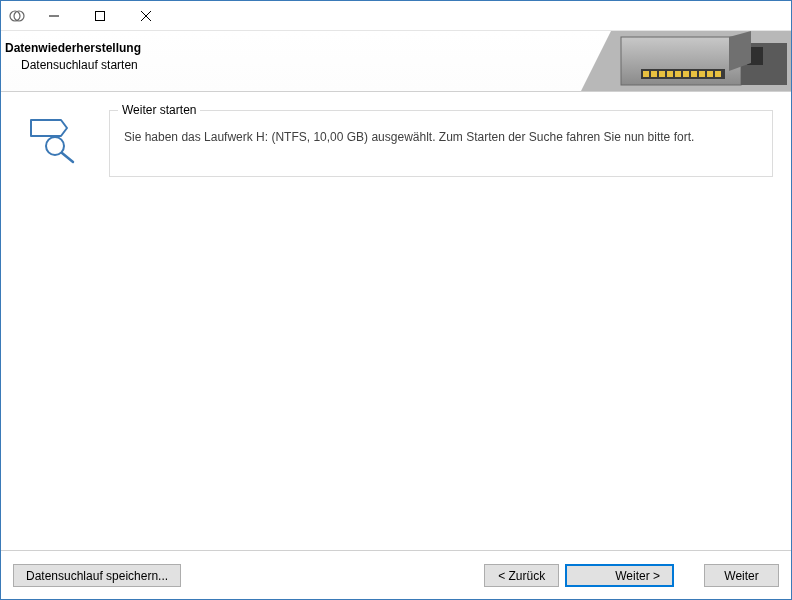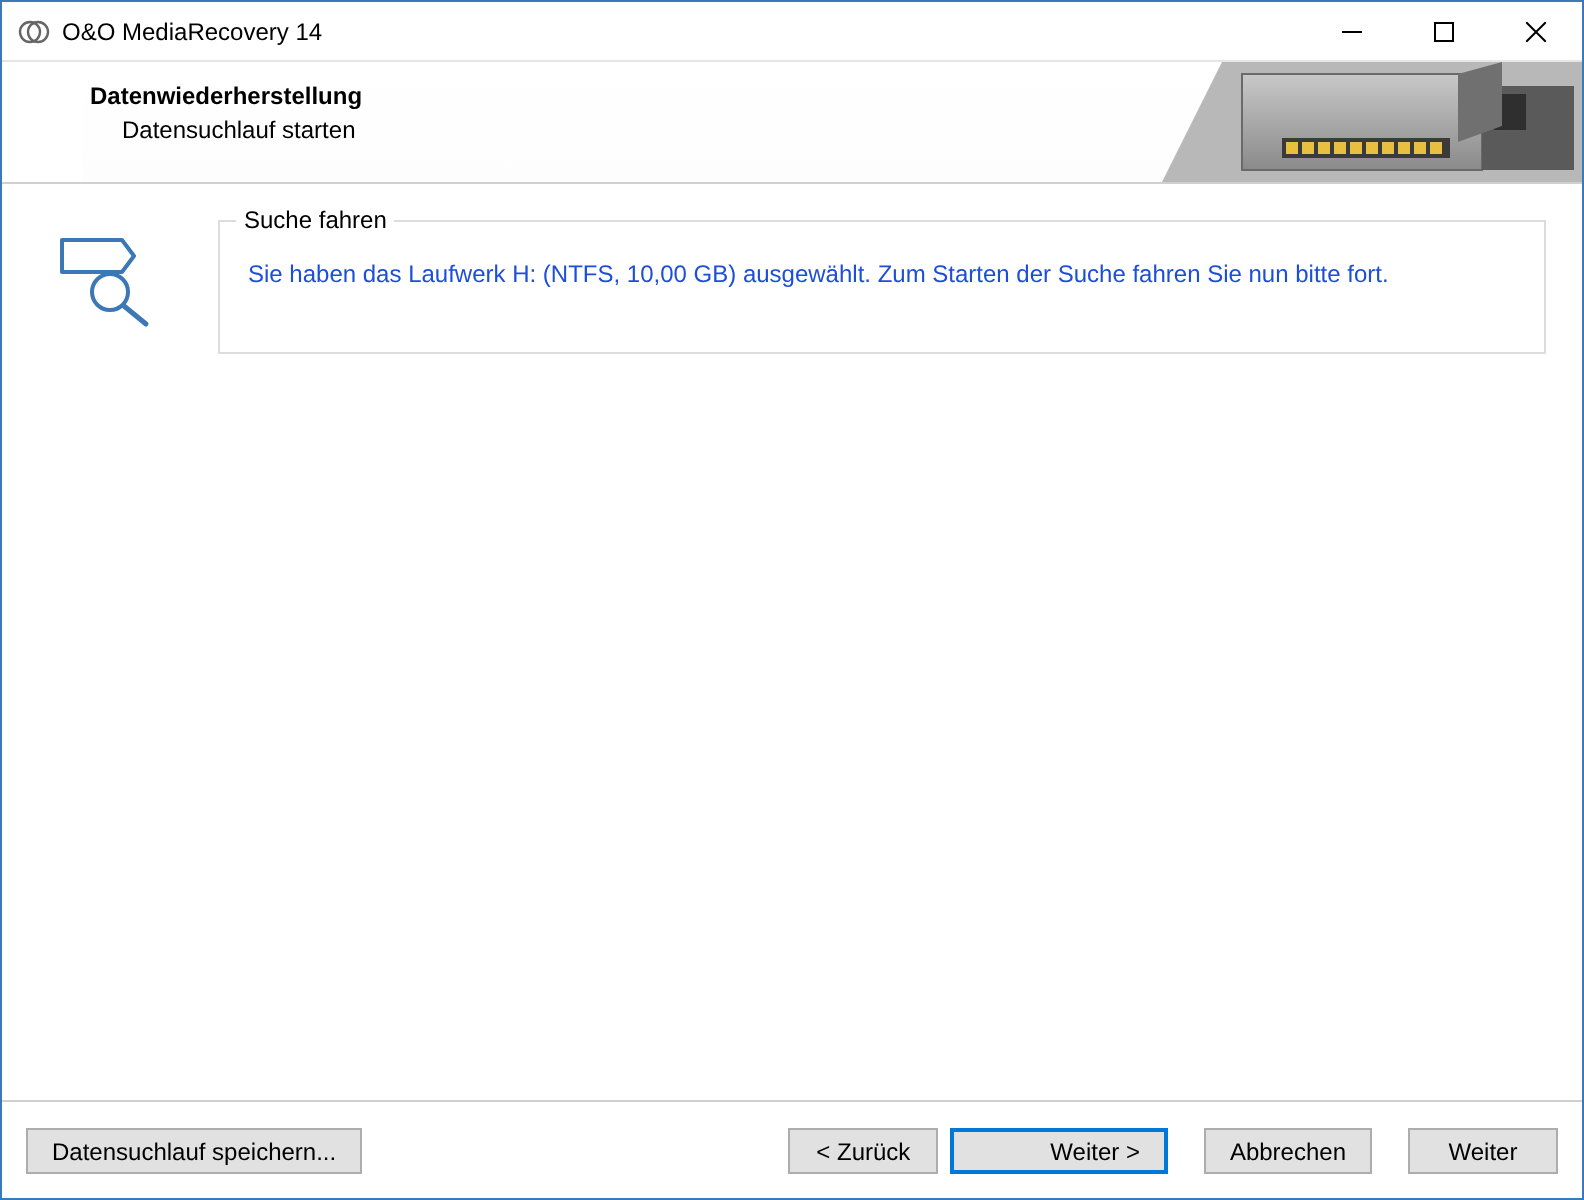--- a/index.html
+++ b/index.html
@@ -48,21 +48,20 @@
       color: #000;
       cursor: default;
     }
 
     .header {
       height: 60px;
       background: linear-gradient(to bottom, #fff, #fdfdfd);
       position: relative;
       padding: 10px 4px;
       overflow: hidden;
-      margin-left: 40px;
     }
     .header .page-title {
       font-weight: bold;
       font-size: 12px;
       color: #000;
     }
     .header .page-subtitle {
       font-size: 12px;
       color: #000;
       margin-left: 16px;
@@ -101,21 +100,21 @@
       position: absolute;
       top: -8px;
       left: 8px;
       background: #fff;
       padding: 0 4px;
       font-size: 12px;
       color: #000;
     }
     .groupbox-text {
       font-size: 12px;
-      color: #1d4ed8;
+      color: #404040;
       line-height: 1.4;
     }
     .footer {
       height: 50px;
       border-top: 1px solid #d0d0d0;
       display: flex;
       align-items: center;
       padding: 0 12px;
       gap: 6px;
     }
@@ -141,21 +140,20 @@
 </head>
 <body>
 
 <div class="titlebar">
   <span class="app-icon">
     <svg width="16" height="16" viewBox="0 0 16 16">
       <circle cx="6" cy="8" r="5" fill="none" stroke="#666" stroke-width="1.2"></circle>
       <circle cx="10" cy="8" r="5" fill="none" stroke="#666" stroke-width="1.2"></circle>
     </svg>
   </span>
-  <span class="title">O&amp;O MediaRecovery 14</span>
   <div class="win-controls">
     <div class="win-btn">
       <svg width="10" height="10" viewBox="0 0 10 10">
           <line x1="0" y1="5" x2="10" y2="5" stroke="#000" stroke-width="1"></line>
         </svg>
     </div>
     <div class="win-btn">
       <svg width="10" height="10" viewBox="0 0 10 10">
           <rect x="0.5" y="0.5" width="9" height="9" fill="none" stroke="#000" stroke-width="1"></rect>
         </svg>
@@ -203,27 +201,26 @@
 
 <div class="content">
   <div class="content-icon">
     <svg width="56" height="50" viewBox="0 0 56 50">
       <path d="M 6 6 L 36 6 L 42 14 L 36 22 L 6 22 Z" fill="none" stroke="#3b78b5" stroke-width="2" stroke-linejoin="round"></path>
       <circle cx="30" cy="32" r="9" fill="none" stroke="#3b78b5" stroke-width="2"></circle>
       <line x1="37" y1="39" x2="48" y2="48" stroke="#3b78b5" stroke-width="2.5" stroke-linecap="round"></line>
     </svg>
   </div>
   <div class="groupbox">
-    <div class="groupbox-title">Suche fahren</div>
+    <div class="groupbox-title">Weiter starten</div>
     <div class="groupbox-text">Sie haben das Laufwerk H: (NTFS, 10,00 GB) ausgewählt. Zum Starten der Suche fahren Sie nun bitte fort.</div>
   </div>
 </div>
 
 <div class="footer">
   <button class="btn wide">Datensuchlauf speichern...</button>
   <div class="spacer"></div>
   <button class="btn">&lt; Zurück</button>
   <button class="btn default">Weiter &gt;</button>
   <div class="gap"></div>
-  <button class="btn">Abbrechen</button>
   <div class="gap"></div>
   <button class="btn">Weiter</button>
 </div>
 
 </body></html>

